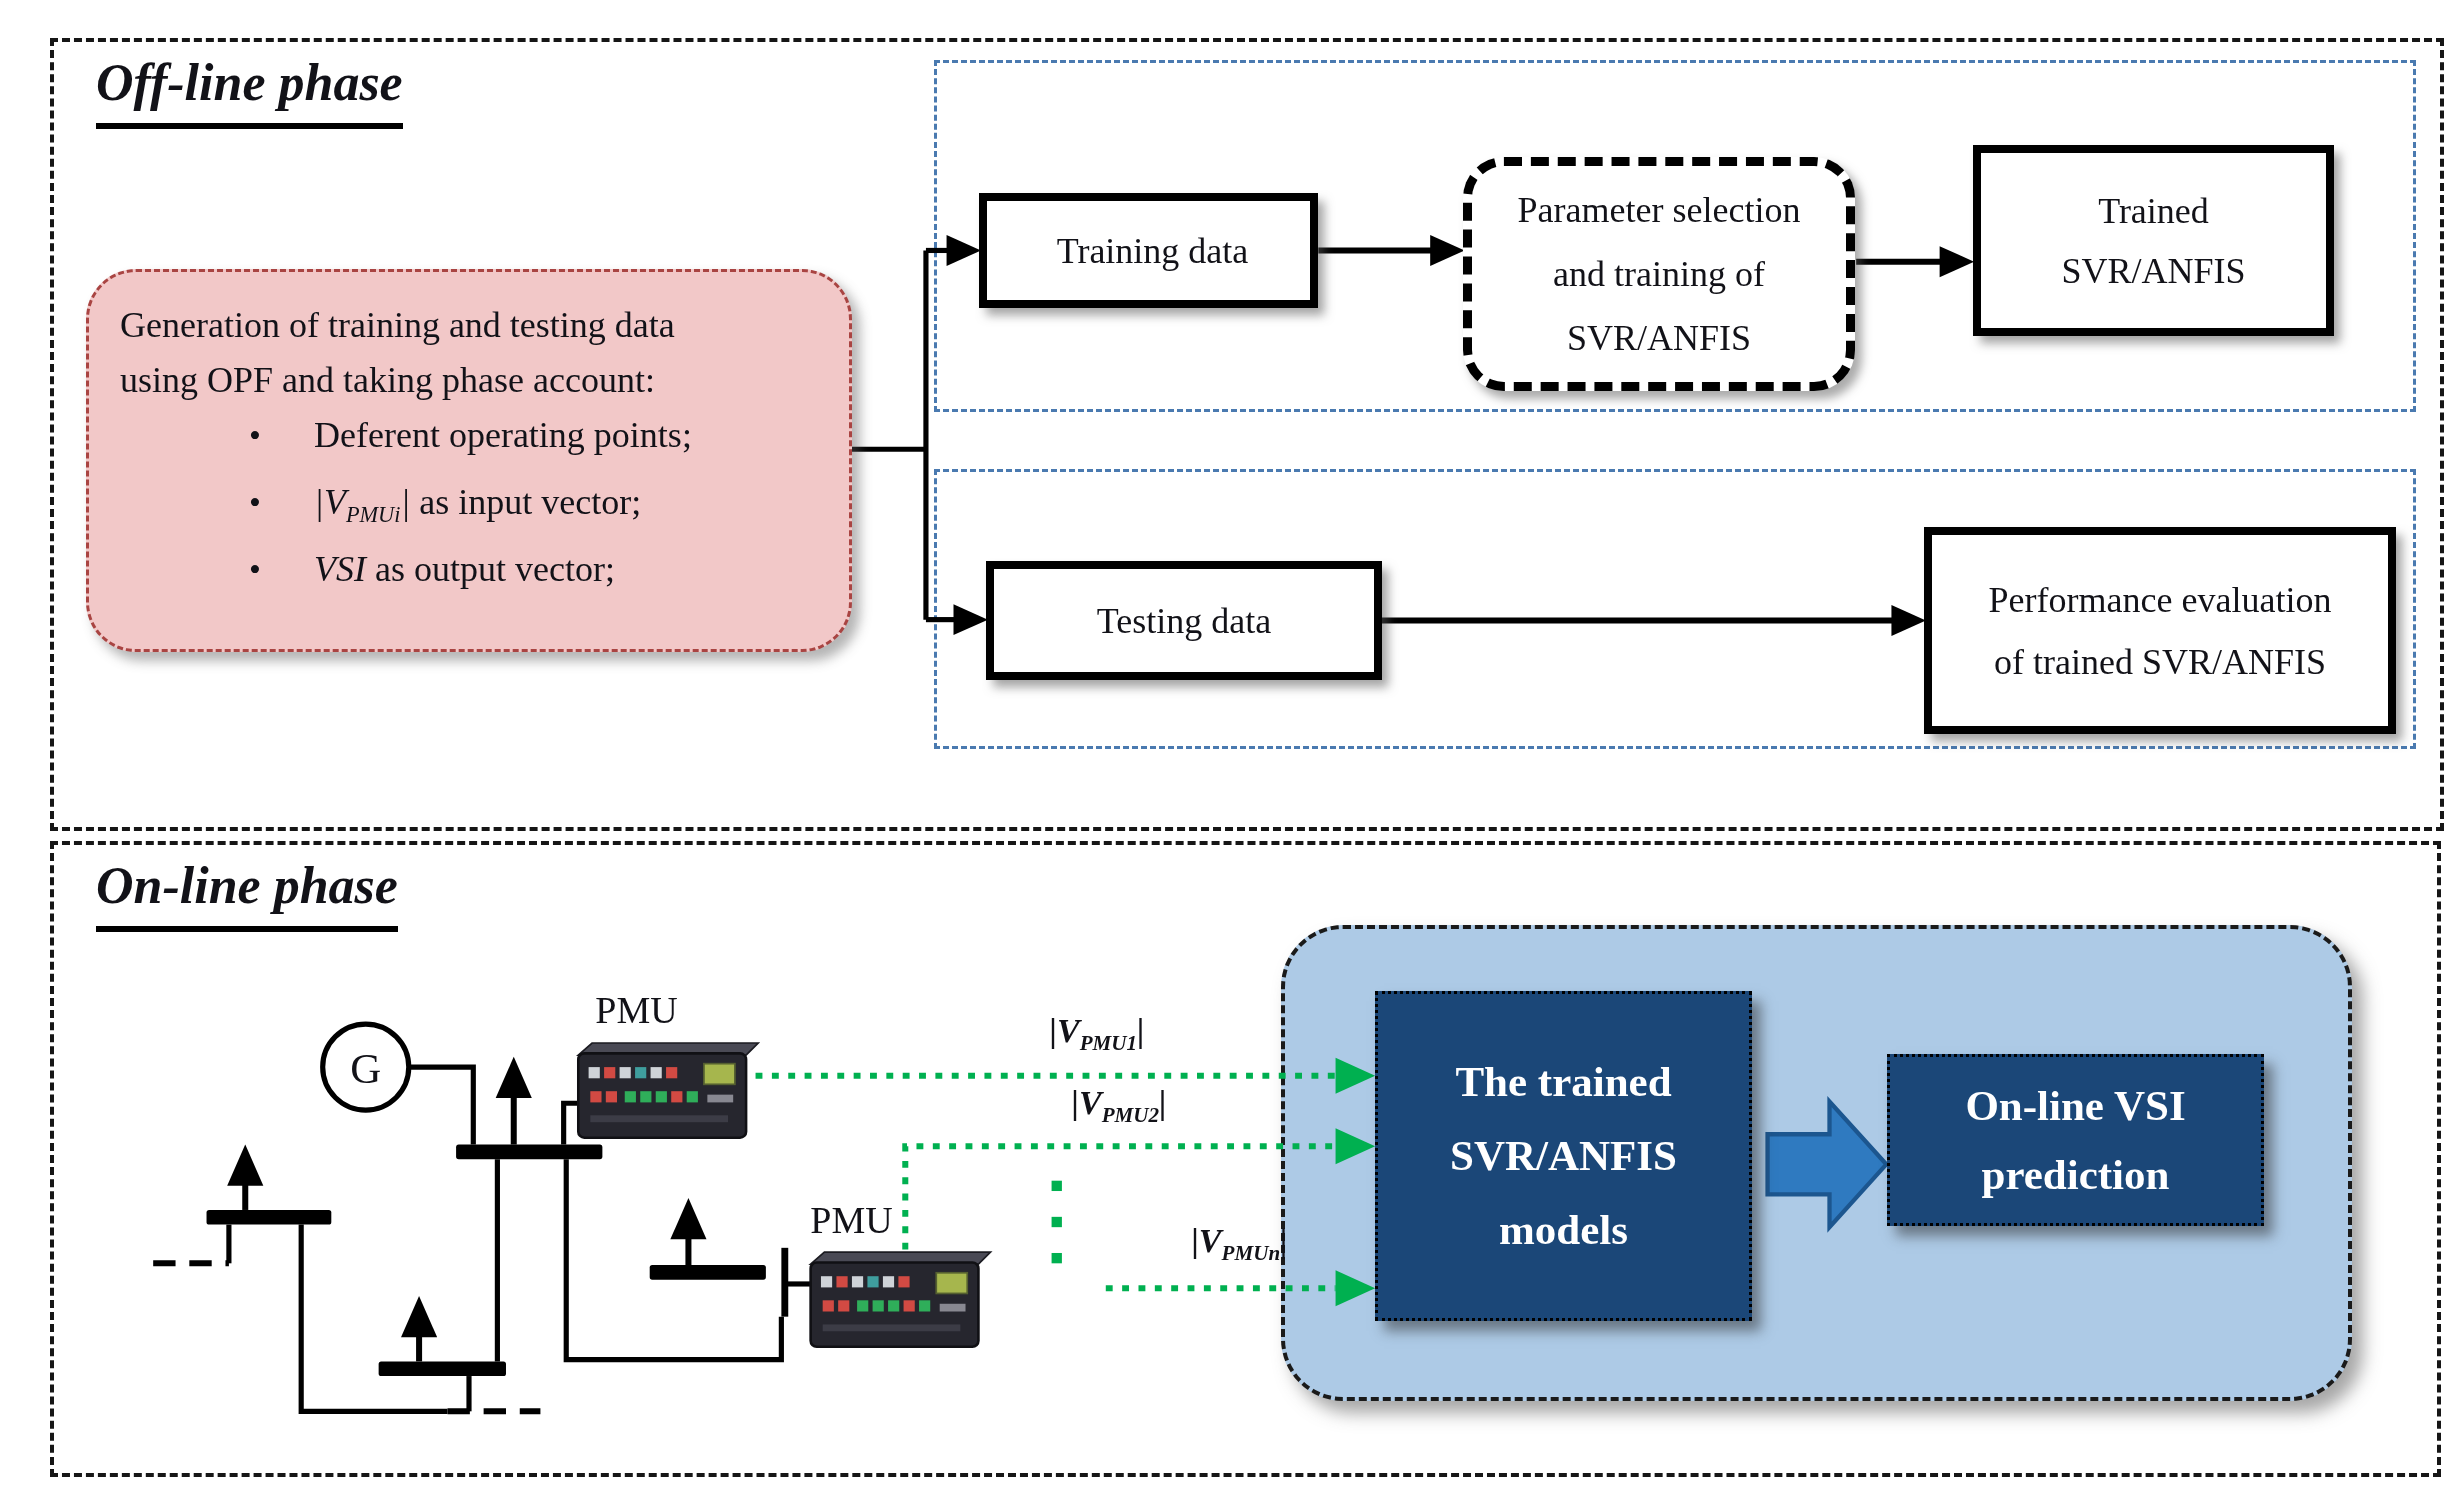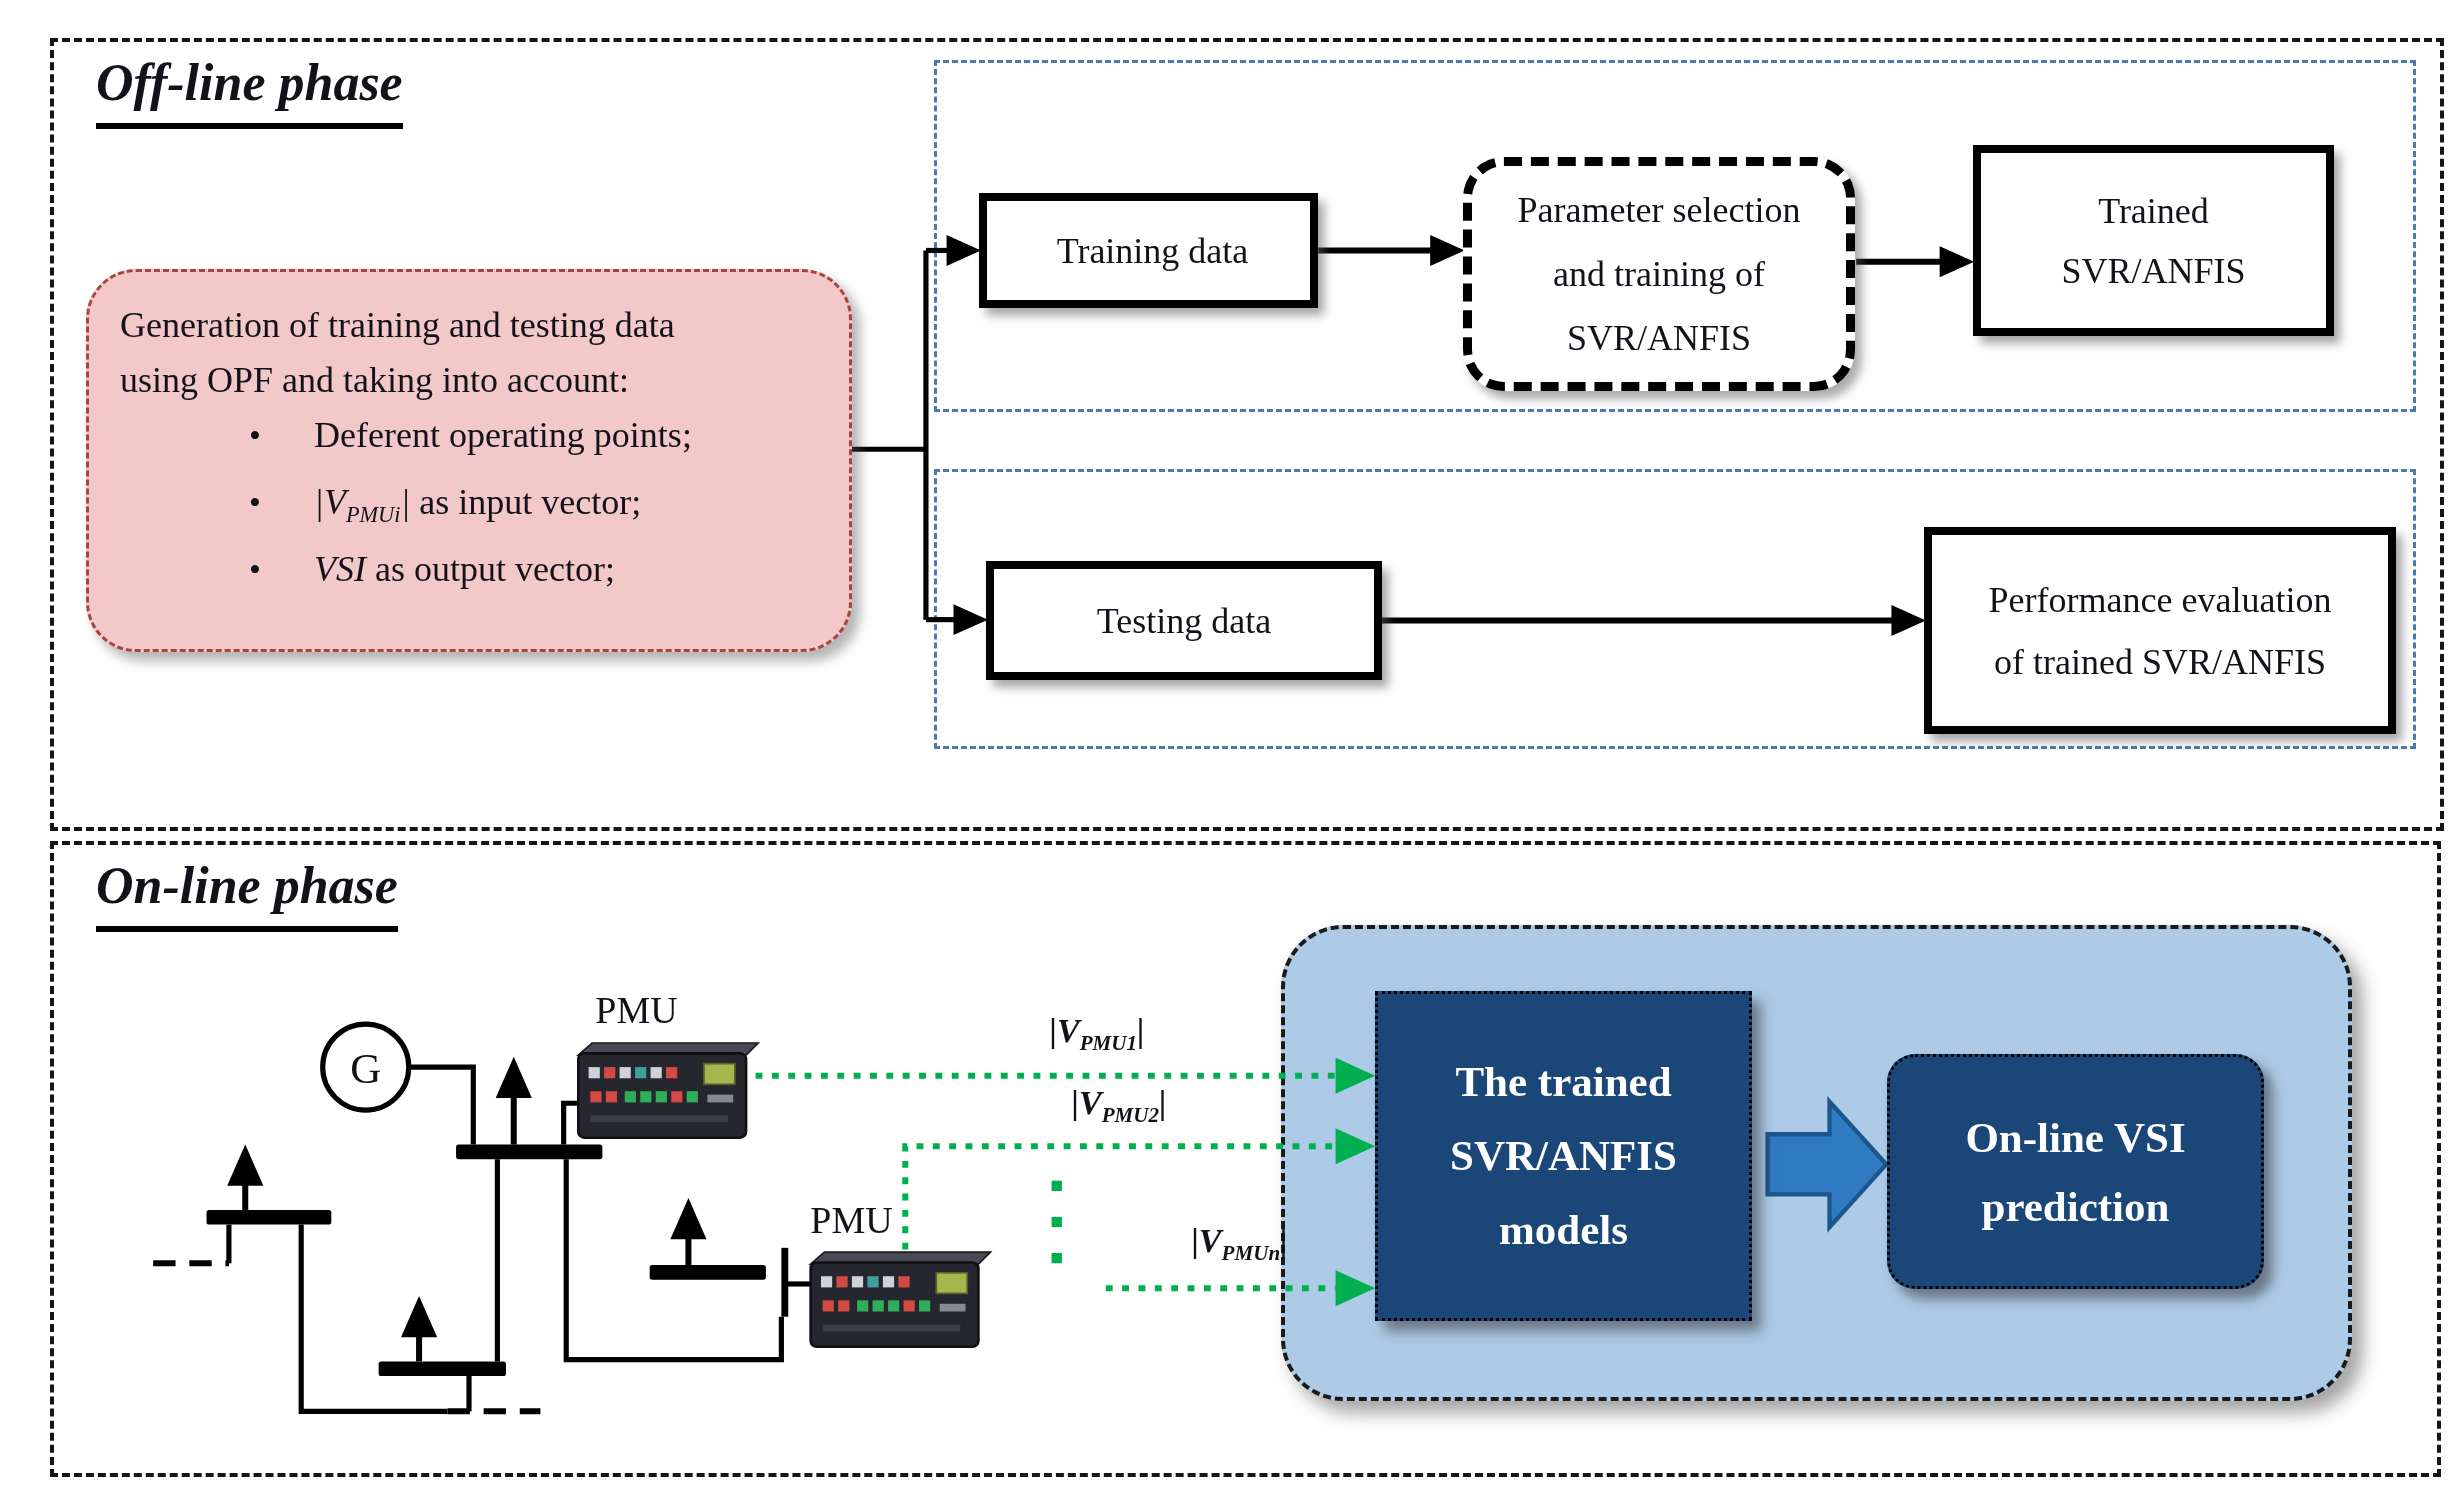--- a/index.html
+++ b/index.html
@@ -50,21 +50,21 @@
 
   
   .lightblue-box{position:absolute;left:1281px;top:925px;width:1071px;height:476px;
     background:#adcae6;border:4.3px dashed #1a1a1a;border-radius:62px;
     box-shadow:10.3px 12px 17px rgba(80,80,80,.5);z-index:1;box-sizing:border-box;}
   .dark-box{position:absolute;background:#1b4778;border:3.4px dotted #000;
     box-shadow:8.6px 9.5px 12px rgba(40,40,40,.5);z-index:3;box-sizing:border-box;
     display:flex;align-items:center;justify-content:center;text-align:center;
     color:#ffffff;font-weight:bold;font-size:43px;line-height:74px;white-space:pre-line;}
   .models-box{left:1375px;top:991px;width:377px;height:330px;align-items:center;}
-  .prediction-box{left:1887px;top:1054px;width:377px;height:235px;line-height:69px;border-radius:28px;}
+  .prediction-box{left:1887px;top:1054px;width:377px;height:172px;line-height:69px;}
 
   
   .pmu-label{position:absolute;width:189px;text-align:center;font-size:38px;z-index:3;}
   .pmu-label-1{left:542px;top:988px;}
   .pmu-label-2{left:757px;top:1198px;}
   .sig-label{position:absolute;text-align:center;font-size:34px;font-weight:bold;
     font-style:italic;z-index:3;}
   .sig-1{left:981px;top:1012px;width:232px;}
   .sig-2{left:1003px;top:1084px;width:232px;}
   .sig-n{left:1119px;top:1222px;width:241px;}
@@ -80,21 +80,21 @@
 
   <div class="phase-title offline-title">
     <span>Off-line phase</span>
   </div>
 
   <div class="section-rect training-rect"></div>
   <div class="section-rect testing-rect"></div>
 
   <div class="pink-box">
     <div>Generation of training and testing data</div>
-    <div>using OPF and taking into account:</div>
+    <div>using OPF and taking phase account:</div>
     <div class="bullet">
       <span class="dot">•</span>
       <span><span class="math"><i><span></span><sub></sub><span></span></i></span><span>Deferent operating points;</span></span>
     </div>
     <div class="bullet">
       <span class="dot">•</span>
       <span><span class="math"><i><span>|V</span><sub>PMUi</sub><span>|</span></i></span><span> as input vector;</span></span>
     </div>
     <div class="bullet">
       <span class="dot">•</span>

